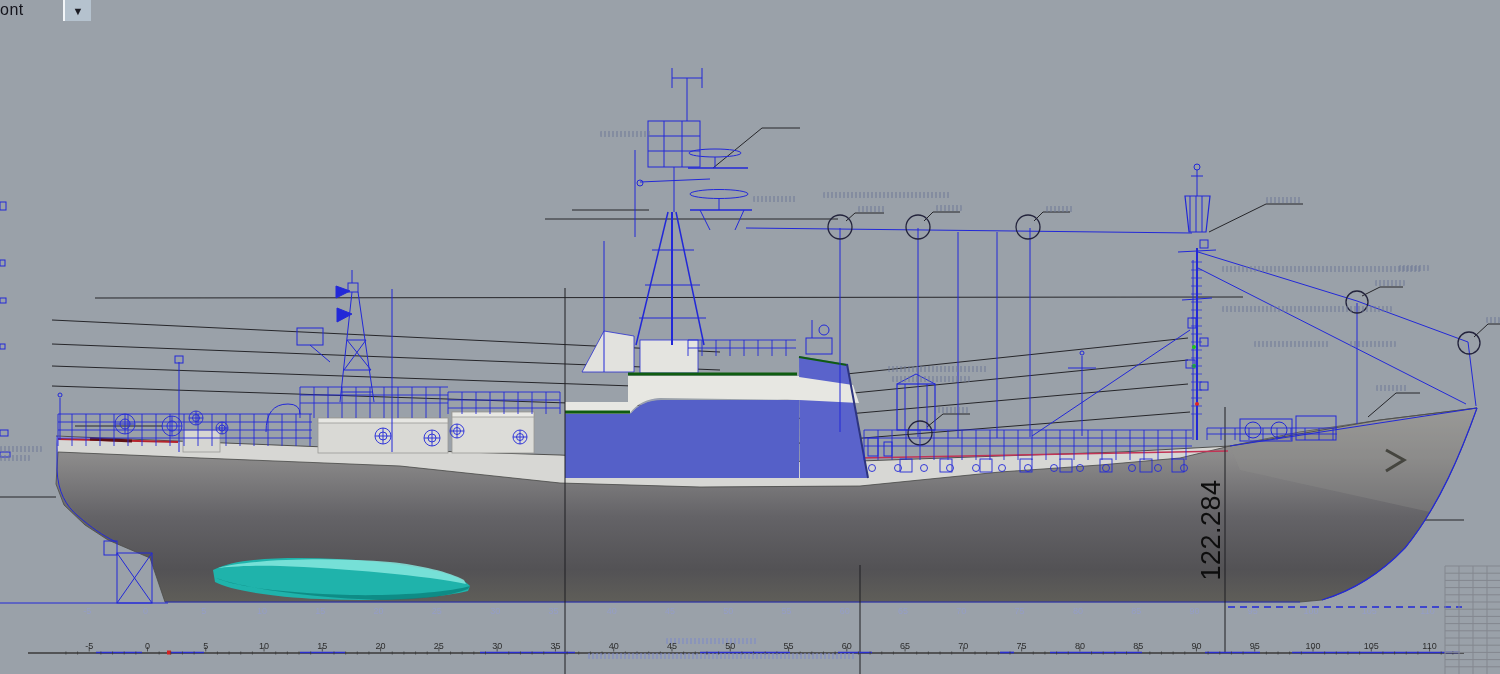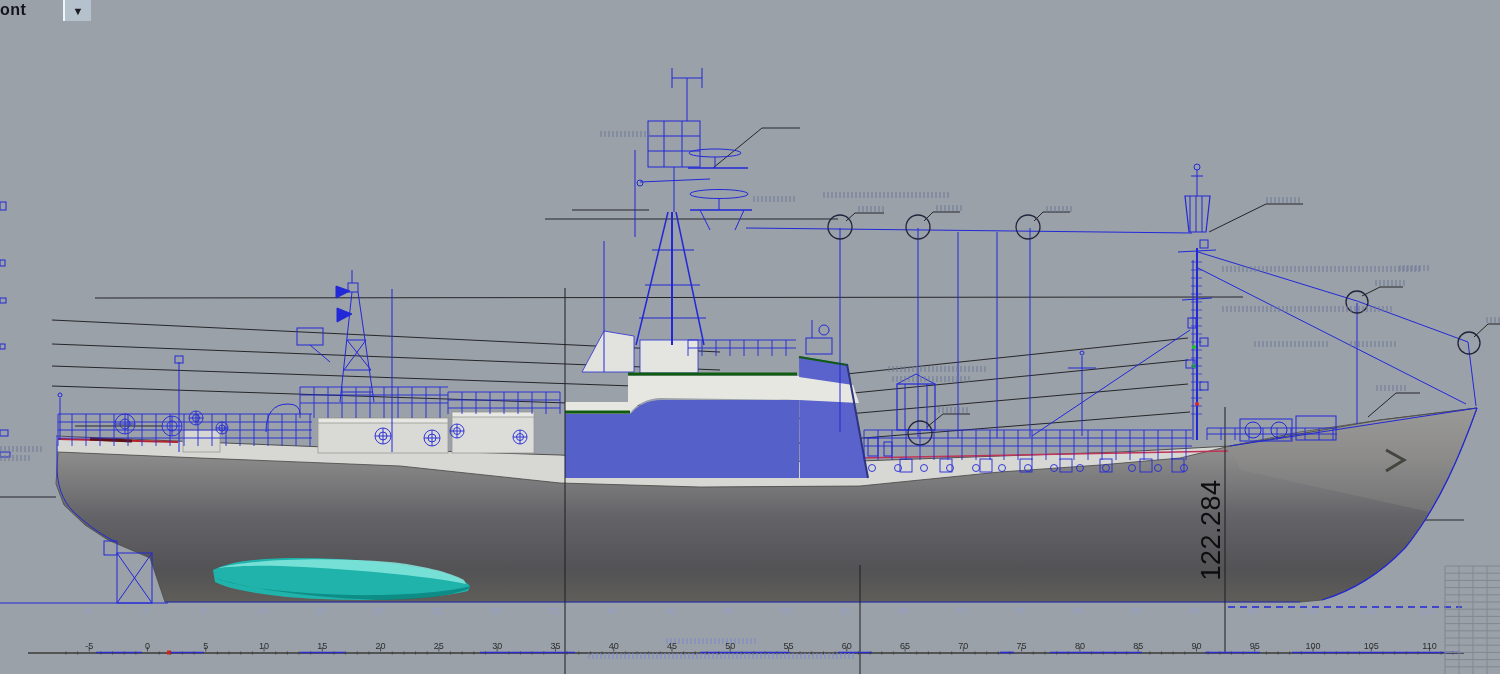--- a/index.html
+++ b/index.html
@@ -1,20 +1,20 @@
 <!DOCTYPE html>
 <html><head>
 <meta charset="utf-8">
 <style>
   html,body{margin:0;padding:0;background:#70757c;}
   #stage{position:relative;width:1500px;height:674px;overflow:hidden;
          background:#9aa1a9;font-family:"Liberation Sans",sans-serif;}
   #art{position:absolute;left:0;top:0;}
   .vp{position:absolute;left:0;top:0;height:22px;display:flex;align-items:flex-start;z-index:30;}
-  .vp-label{font-size:16px;font-weight:bold;color:#14141c;padding:1px 4px 0 0;letter-spacing:.5px;}
+  .vp-label{font-size:16px;font-weight:normal;color:#14141c;padding:1px 4px 0 0;letter-spacing:.5px;}
   .vp-drop{position:absolute;left:63px;top:0;width:26px;height:21px;background:#b5c2ce;
            border-left:2px solid #f2f5f8;display:flex;align-items:center;justify-content:center;
            font-size:11px;color:#1c1c24;cursor:pointer;}
   .dim-vert{position:absolute;left:1211px;top:530px;transform:translate(-50%,-50%) rotate(-90deg);
             font-size:27px;color:#0d0d0d;letter-spacing:.5px;white-space:nowrap;z-index:20;}
   .ruler-row{position:absolute;left:0;top:0;width:1500px;height:0;z-index:15;}
   .ruler-row span{position:absolute;transform:translateX(-50%);font-size:9px;}
   .ruler-dark span{color:#2d2d2d;}
   .ruler-faint span{color:rgba(148,158,204,.85);}
   .fnote{position:absolute;height:6px;border-radius:1px;z-index:12;

